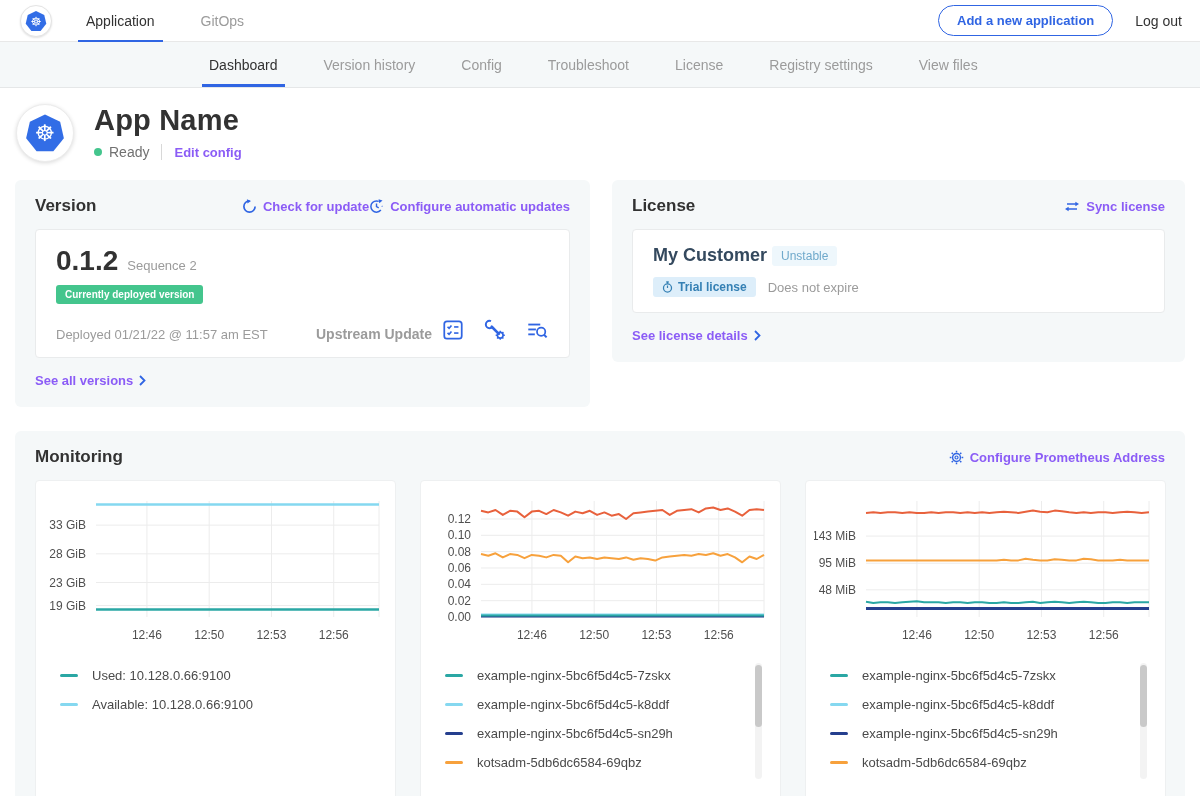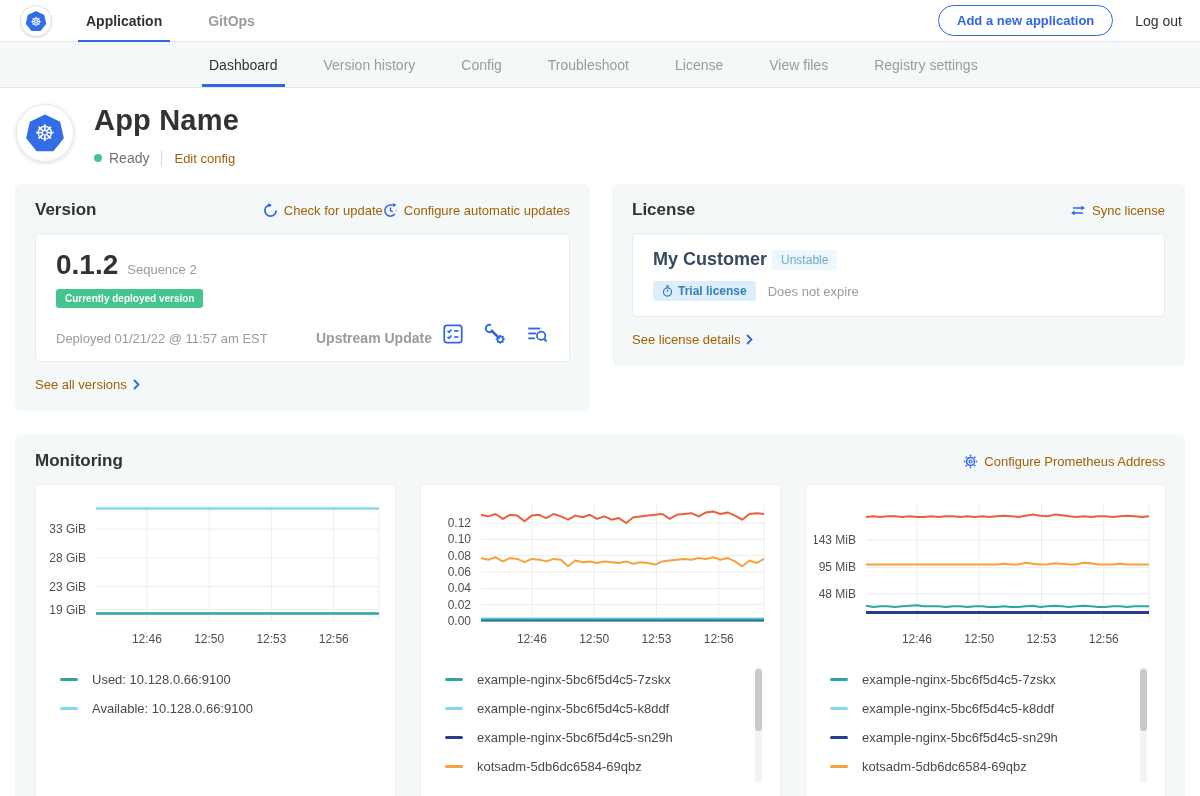--- a/index.html
+++ b/index.html
@@ -4,45 +4,45 @@
 <style>
   * { margin:0; padding:0; box-sizing:border-box; }
   html,body { width:1200px; height:796px; background:#ffffff;
     font-family:"Liberation Sans","DejaVu Sans",sans-serif; color:#323232; overflow:hidden; }
 
   
   .topnav { height:42px; border-bottom:1px solid #e8e8e8; display:flex; align-items:center; padding:0 18px 0 20px; }
   .brand { width:32px; height:32px; border-radius:50%; background:#fff; border:1px solid #e4e4e4;
     box-shadow:0 1px 2px rgba(0,0,0,.12); display:flex; align-items:center; justify-content:center; margin-right:32px; }
   .topnav-item { position:relative; height:42px; display:flex; align-items:center; padding:0 2px; margin-right:42px;
-    font-size:14px; font-weight:bold; color:#9b9b9b; cursor:pointer; }
+    font-size:14px; font-weight:normal; color:#9b9b9b; cursor:pointer; }
   .topnav-item.active { color:#323232; }
   .topnav-item.active::after { content:""; position:absolute; left:-6px; right:-6px; bottom:0; height:2px; background:#3065e3; }
   .topnav-spacer { flex:1; }
   .add-app-btn { border:1px solid #3065e3; color:#3065e3; background:#fff; border-radius:17px;
     font-size:13px; font-weight:bold; padding:7px 18px; cursor:pointer; font-family:inherit; }
   .logout { font-size:14px; color:#323232; margin-left:22px; cursor:pointer; }
 
   
   .subnav { height:46px; background:#f5f8f9; border-bottom:1px solid #e5e7e8; display:flex; align-items:stretch; padding-left:186px; }
   .subtab { position:relative; display:flex; align-items:center; padding:0 23px; font-size:14px; color:#9b9b9b; cursor:pointer; }
   .subtab.active { color:#323232;text-align:right; }
   .subtab.active::after { content:""; position:absolute; left:16px; right:16px; bottom:0; height:3px; background:#3065e3; }
 
   
   .app-header { display:flex; align-items:flex-start; padding:16px 0 14px 16px; }
   .app-icon { width:58px; height:58px; border-radius:50%; background:#fff; border:1px solid #ececec;
     box-shadow:0 1px 4px rgba(0,0,0,.15); display:flex; align-items:center; justify-content:center; }
   .app-head-text { margin-left:20px; }
   .app-title { font-size:29px; font-weight:bold; color:#323232; letter-spacing:.2px; }
-  .app-status-row { display:flex; align-items:center; margin-top:13px; }
+  .app-status-row { display:flex; align-items:center; margin-top:7px; }
   .status-dot { width:8px; height:8px; border-radius:50%; background:#44c58d; margin-right:7px; }
   .status-text { font-size:14px; color:#717171; }
   .vert-div { width:1px; height:16px; background:#d8d8d8; margin:0 12px; }
-  .link { color:#a16207; font-weight:normal; font-size:13px; cursor:pointer; display:inline-flex; align-items:center; gap:6px; }
+  .link { color:#8b5cf6; font-weight:bold; font-size:13px; cursor:pointer; display:inline-flex; align-items:center; gap:6px; }
 
   
   .cards-row { display:flex; padding:4px 15px 0 15px; gap:22px; align-items:flex-start; }
   .panel { background:#f5f8f9; border-radius:6px; padding:16px 20px 18px 20px; }
   .panel-version { width:575px; }
   .panel-license { width:573px; }
   .panel-head { display:flex; align-items:center; justify-content:space-between; margin-bottom:13px; }
   .panel-title { font-size:17px; font-weight:bold; color:#323232; }
   .head-links { display:flex; }
   .white-box { background:#fff; border:1px solid #e9ebec; border-radius:4px; padding:15px 20px; }
@@ -98,22 +98,22 @@
   <button class="add-app-btn">Add a new application</button>
   <span class="logout">Log out</span>
 </div>
 
 <div class="subnav" id="subnav">
     <div class="subtab active">Dashboard</div>
     <div class="subtab">Version history</div>
     <div class="subtab">Config</div>
     <div class="subtab">Troubleshoot</div>
     <div class="subtab">License</div>
+    <div class="subtab">Registry settings</div>
     <div class="subtab">View files</div>
-    <div class="subtab">Registry settings</div>
   </div>
 
 <div class="app-header">
   <div class="app-icon">
     <svg width="44" height="44" viewBox="0 0 100 100">
       <polygon points="50,8 84.4,24.6 92.9,61.8 69.1,91.6 30.9,91.6 7.1,61.8 15.6,24.6" fill="#326de6"></polygon>
       <text x="50" y="69" font-size="52" text-anchor="middle" fill="#ffffff">☸</text>
     </svg>
   </div>
   <div class="app-head-text">

